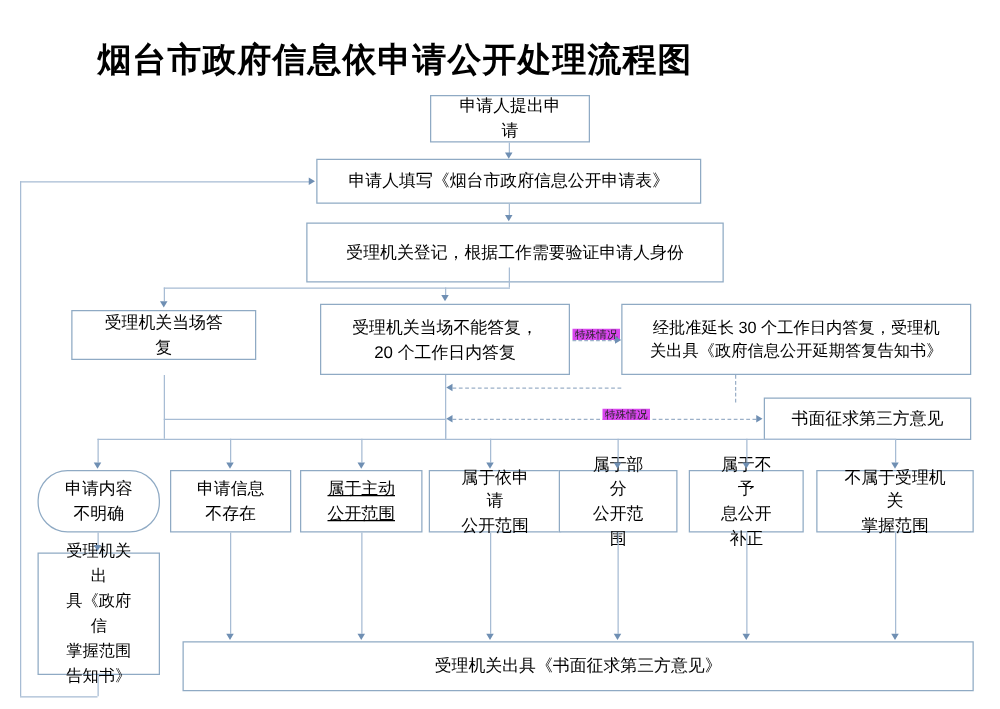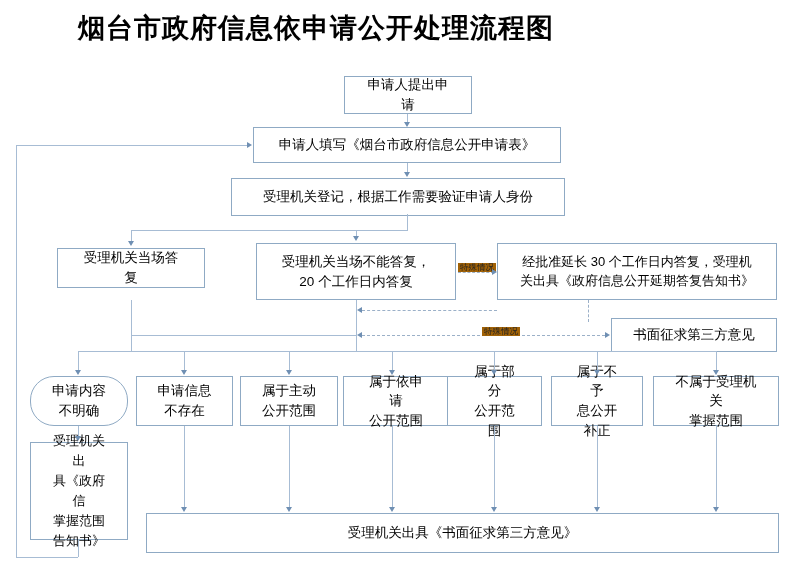--- a/index.html
+++ b/index.html
@@ -13,21 +13,21 @@
   #page {
     position: relative;
     width: 800px;
     height: 567px;
     background: #ffffff;
     overflow: hidden;
   }
   #title {
     position: absolute;
     left: 0;
-    top: 10px;
+    top: 30px;
     width: 632px;
     text-align: center;
     font-family: "Liberation Serif", "DejaVu Serif", serif;
     font-weight: bold;
     font-size: 27px;
     letter-spacing: 1px;
     color: #000000;
   }
   .node {
     position: absolute;
@@ -80,55 +80,55 @@
   }
   .arrow.left {
     border-top: 3.5px solid transparent;
     border-bottom: 3.5px solid transparent;
     border-right: 5px solid #6f8fb3;
   }
   .edge-label {
     position: absolute;
     font-size: 8.5px;
     color: #222222;
-    background: #a16207;
+    background: #d946ef;
     padding: 0 2px;
     white-space: nowrap;
     line-height: 1;
     text-align: center;
   }
 </style>
 </head>
 <body>
 
 <div id="page">
 
   <div id="title">烟台市政府信息依申请公开处理流程图</div>
 
   <div class="node" style="left:344px; top:76px; width:128px; height:38px;">申请人提出申请</div>
 
   <div class="node" style="left:253px; top:127px; width:308px; height:36px;">申请人填写《烟台市政府信息公开申请表》</div>
 
-  <div class="node" style="left:231px; top:178px; width:334px; height:38px;">受理机关登记，根据工作需要验证申请人身份</div>
+  <div class="node" style="left:245px; top:178px; width:334px; height:48px;">受理机关登记，根据工作需要验证申请人身份</div>
 
   <div class="node" style="left:57px; top:248px; width:148px; height:40px;">受理机关当场答复</div>
 
   <div class="node" style="left:256px; top:243px; width:200px; height:57px;">受理机关当场不能答复，
 20 个工作日内答复</div>
 
   <div class="node small" style="left:497px; top:243px; width:280px; height:57px;">经批准延长 30 个工作日内答复，受理机
 关出具《政府信息公开延期答复告知书》</div>
 
   <div class="node" style="left:611px; top:318px; width:166px; height:34px;">书面征求第三方意见</div>
 
   <div class="node" style="left:30px; top:376px; width:98px; height:50px;border-radius:24px;">申请内容
 不明确</div>
   <div class="node" style="left:136px; top:376px; width:97px; height:50px;">申请信息
 不存在</div>
-  <div class="node" style="left:240px; top:376px; width:98px; height:50px;">属于主动
+  <div class="node" style="left:240px; top:376px; width:98px; height:50px;text-decoration:underline;">属于主动
 公开范围</div>
   <div class="node" style="left:343px; top:376px; width:106px; height:50px;">属于依申请
 公开范围</div>
   <div class="node" style="left:447px; top:376px; width:95px; height:50px;">属于部分
 公开范围</div>
   <div class="node" style="left:551px; top:376px; width:92px; height:50px;">属于不予
 息公开补正</div>
   <div class="node" style="left:653px; top:376px; width:126px; height:50px;">不属于受理机关
 掌握范围</div>
 

